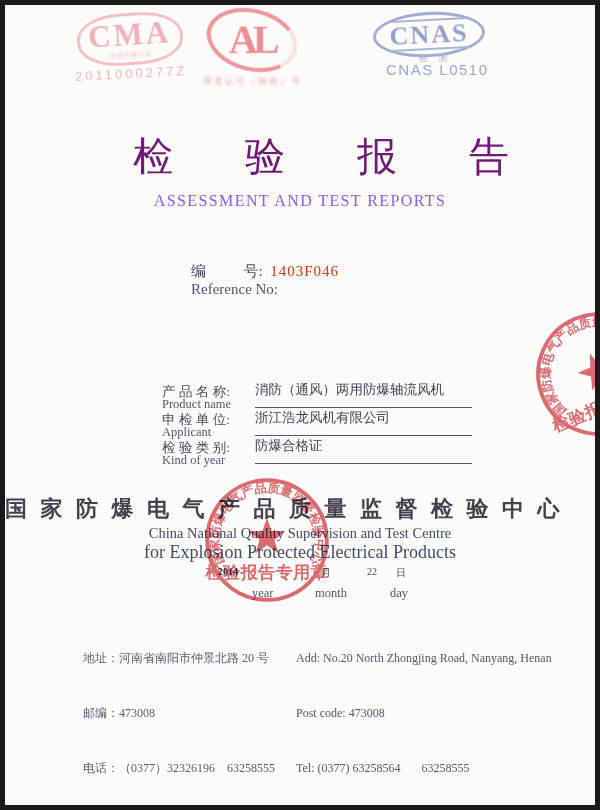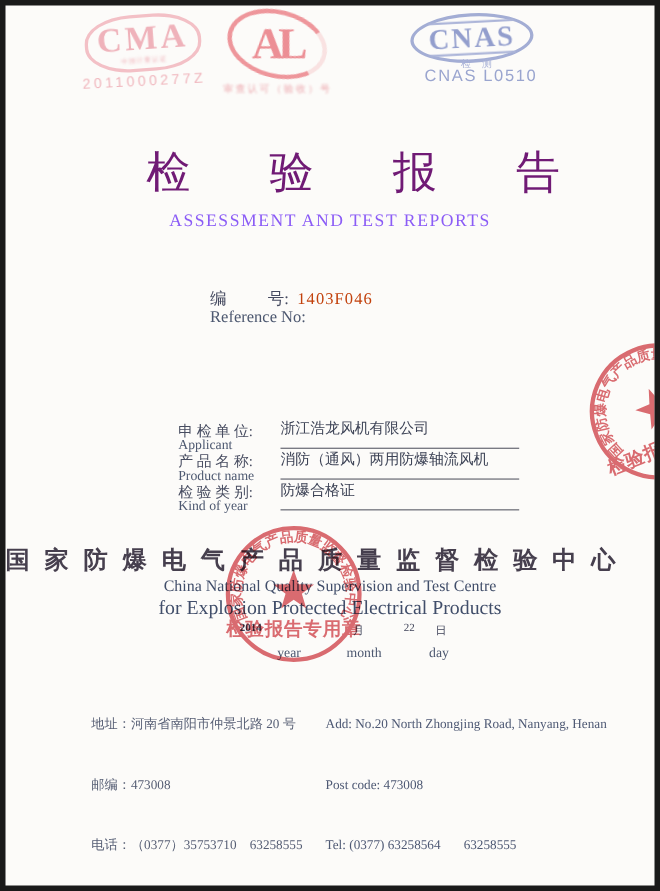--- a/index.html
+++ b/index.html
@@ -125,28 +125,28 @@
   <div class="abs cnas-number">CNAS L0510</div>
 
   <div class="abs title-cn">检验报告</div>
   <div class="abs title-en">ASSESSMENT AND TEST REPORTS</div>
 
   <div class="abs ref-line"><span>编          号:  </span><span class="ref-value">1403F046</span></div>
   <div class="abs ref-en">Reference No:</div>
 
   <div class="abs fields">
     <div class="field-row">
+      <span class="f-label-cn">产 品 名 称:</span>
+      <span class="f-label-en">Product name</span>
+      <span class="f-value">消防（通风）两用防爆轴流风机</span>
+    </div>
+    <div class="field-row">
       <span class="f-label-cn">申 检 单 位:</span>
       <span class="f-label-en">Applicant</span>
       <span class="f-value">浙江浩龙风机有限公司</span>
-    </div>
-    <div class="field-row">
-      <span class="f-label-cn">产 品 名 称:</span>
-      <span class="f-label-en">Product name</span>
-      <span class="f-value">消防（通风）两用防爆轴流风机</span>
     </div>
     <div class="field-row">
       <span class="f-label-cn">检 验 类 别:</span>
       <span class="f-label-en">Kind of year</span>
       <span class="f-value">防爆合格证</span>
     </div>
   </div>
 
   <div class="abs centre-cn">国 家 防 爆 电 气 产 品 质 量 监 督 检 验 中 心</div>
   <div class="abs centre-en1">China National Quality Supervision and Test Centre</div>
@@ -180,21 +180,21 @@
         <textPath href="#ring-b" startOffset="50%" text-anchor="middle">国家防爆电气产品质量监督检验中心</textPath>
       </text>
       <polygon points="100,66 107.1,86.3 128.5,86.7 111.4,99.7 117.6,120.3 100,108 82.4,120.3 88.6,99.7 71.5,86.7 92.9,86.3" fill="#d7595f"></polygon>
       <text x="100" y="158" text-anchor="middle" font-size="26" letter-spacing="1" font-weight="bold" fill="#d7595f">检验报告专用章</text>
     </svg>
   </div>
 
   <div class="abs footer-col footer-left">
     <div>地址：河南省南阳市仲景北路 20 号</div>
     <div>邮编：473008</div>
-    <div>电话：（0377）35753710    63258555</div>
+    <div>电话：（0377）32326196    63258555</div>
     
     
     
   </div>
   <div class="abs footer-col footer-right">
     <div>Add: No.20 North Zhongjing Road, Nanyang, Henan</div>
     <div>Post code: 473008</div>
     <div>Tel: (0377) 63258564       63258555</div>
     
     

